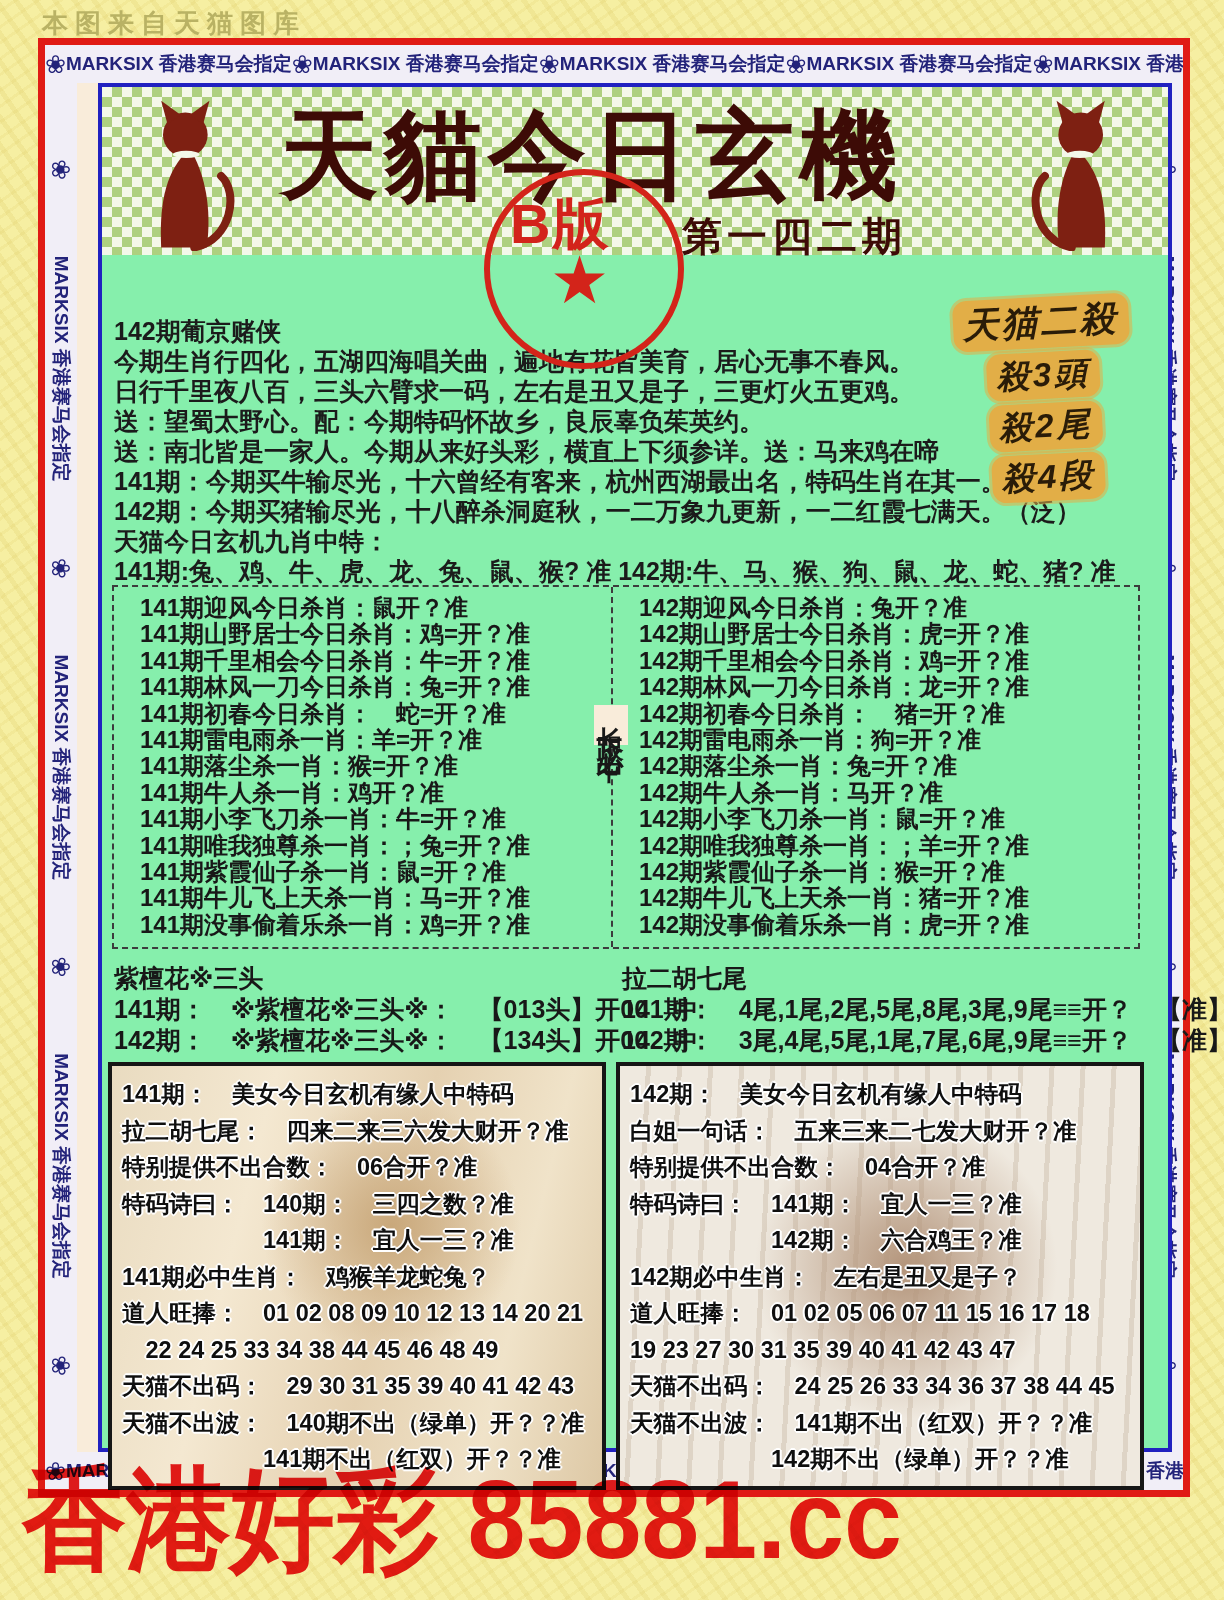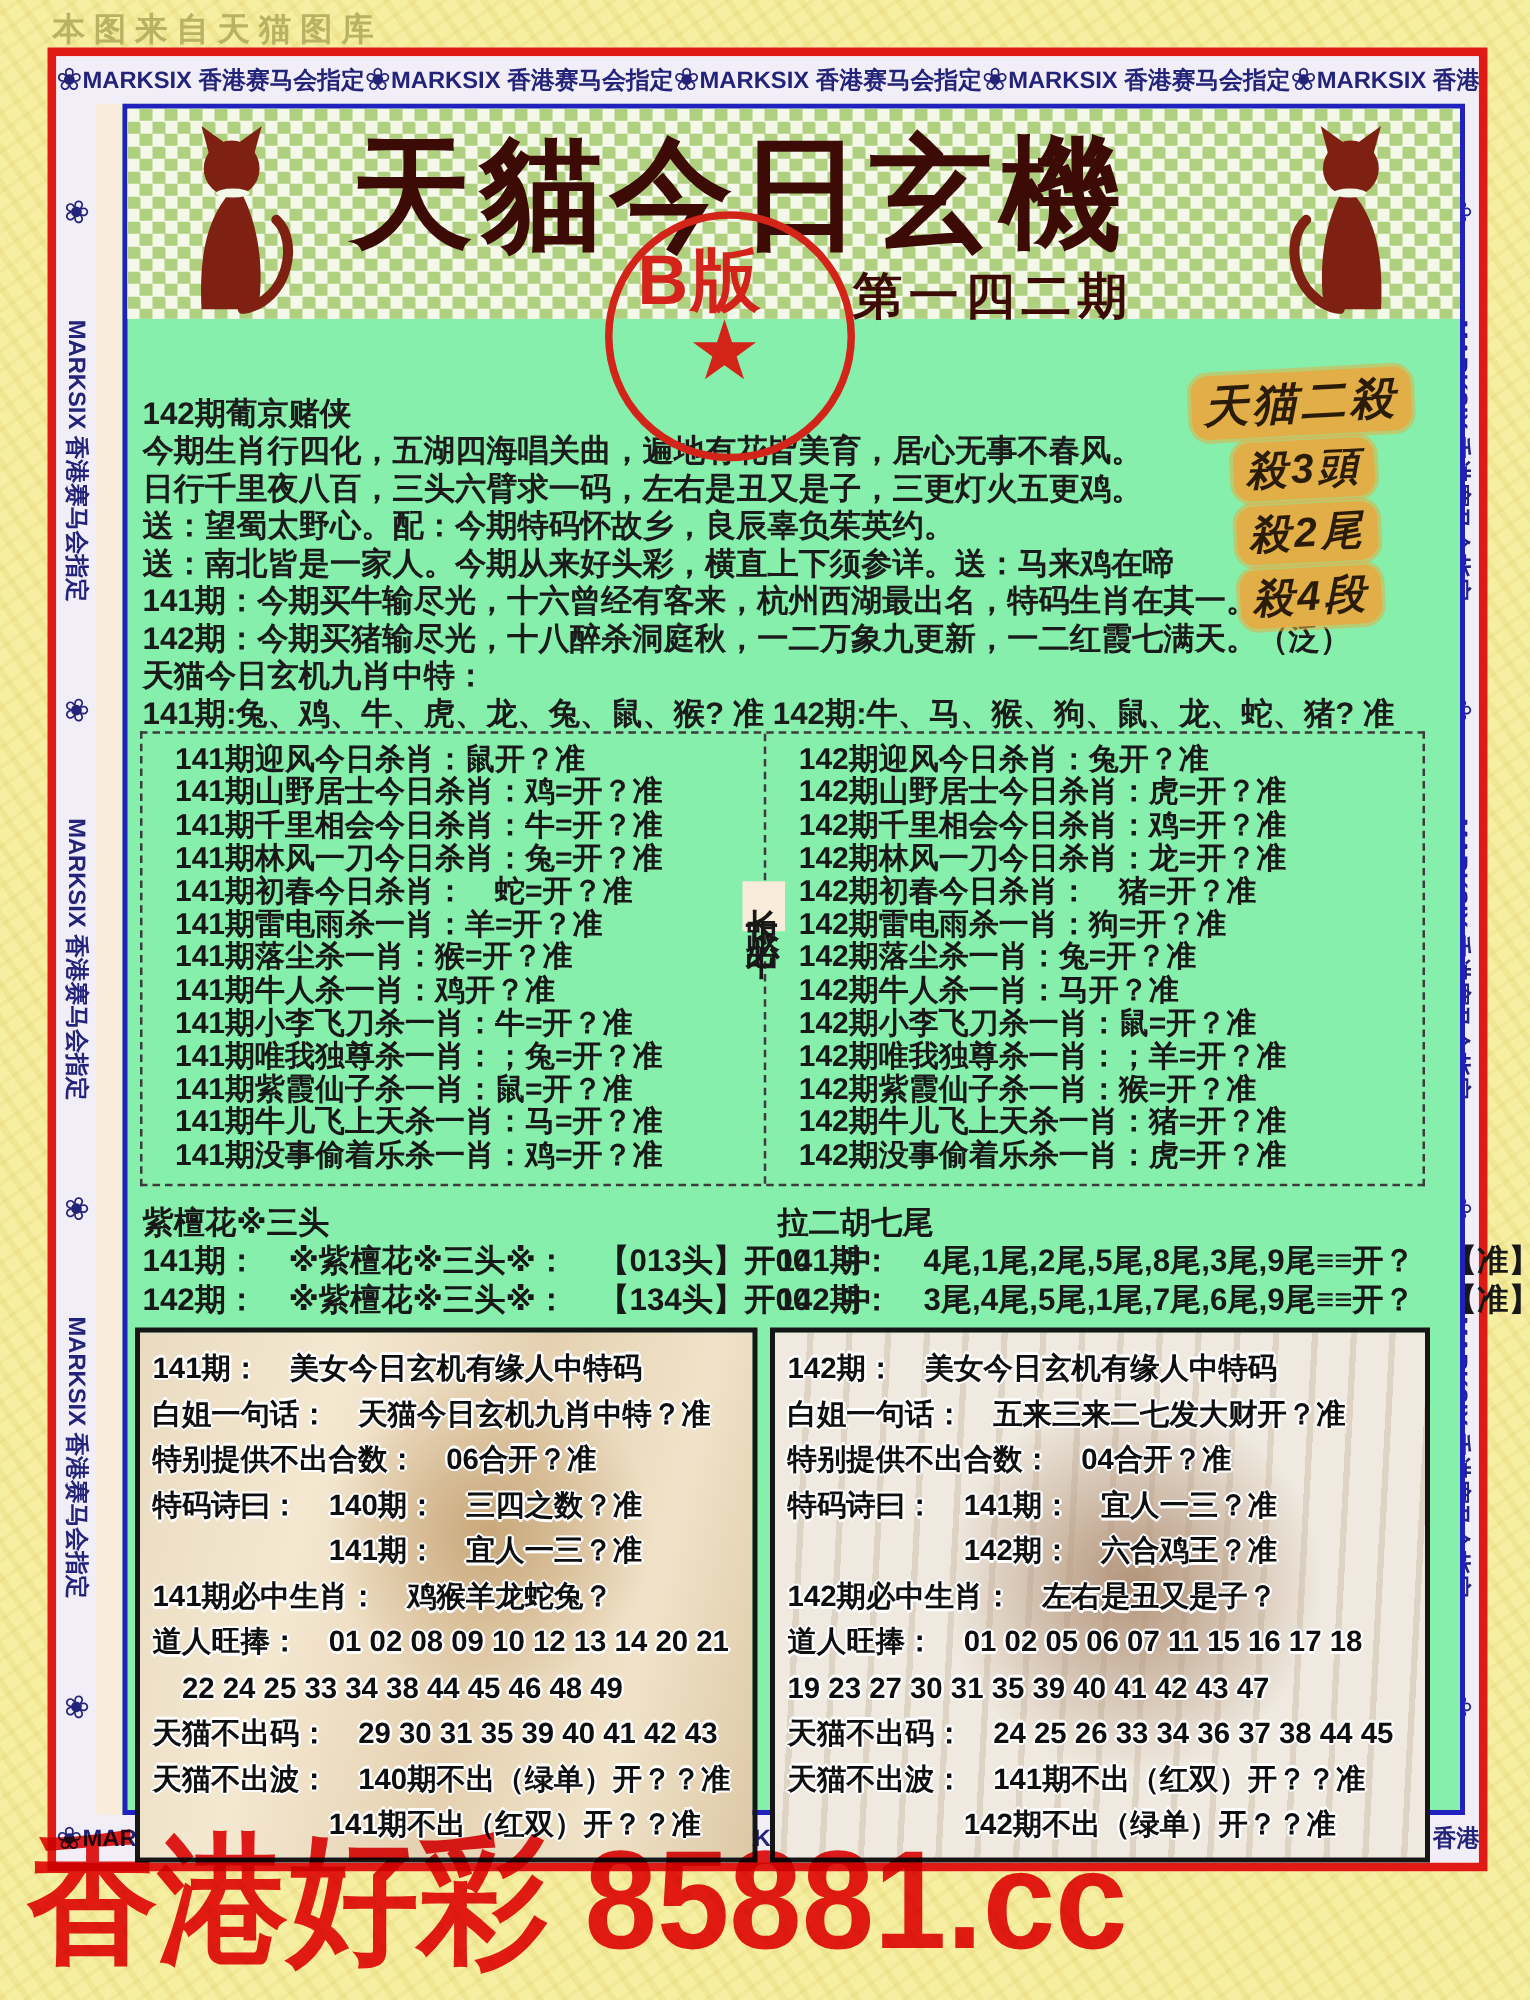--- a/index.html
+++ b/index.html
@@ -203,21 +203,21 @@
         <div>142期：　※紫檀花※三头※：　【134头】开00　中</div>
       </div>
     <div class="sect erhu">
         <div>拉二胡七尾</div>
         <div>141期：　4尾,1尾,2尾,5尾,8尾,3尾,9尾≡≡开？　【准】</div>
         <div>142期：　3尾,4尾,5尾,1尾,7尾,6尾,9尾≡≡开？　【准】</div>
       </div>
 
     <div class="beauty l">
         <div>141期：　美女今日玄机有缘人中特码</div>
-        <div>白姐一句话：　天猫今日玄机九肖中特？准</div>
+        <div>拉二胡七尾：　四来二来三六发大财开？准</div>
         <div>特别提供不出合数：　06合开？准</div>
         <div>特码诗曰：　140期：　三四之数？准</div>
         <div>　　　　　　141期：　宜人一三？准</div>
         <div>141期必中生肖：　鸡猴羊龙蛇兔？</div>
         <div>道人旺捧：　01 02 08 09 10 12 13 14 20 21</div>
         <div>　22 24 25 33 34 38 44 45 46 48 49</div>
         <div>天猫不出码：　29 30 31 35 39 40 41 42 43</div>
         <div>天猫不出波：　140期不出（绿单）开？？准</div>
         <div>　　　　　　141期不出（红双）开？？准</div>
       </div>

